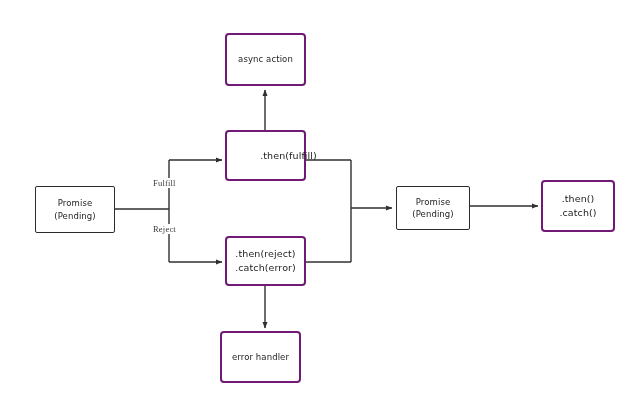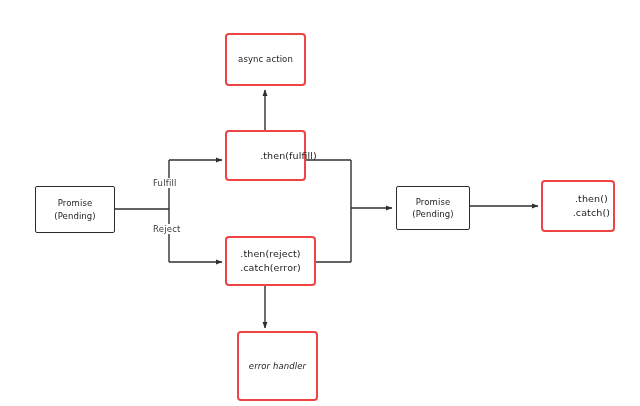--- a/index.html
+++ b/index.html
@@ -24,21 +24,21 @@
     position: absolute;
     left: 0;
     top: 0;
     width: 640px;
     height: 406px;
   }
   .node {
     position: absolute;
     box-sizing: border-box;
     background: #ffffff;
-    border: 2px solid #ef4444;
+    border: 2px solid #701a75;
     border-radius: 4px;
     display: flex;
     align-items: center;
     justify-content: center;
     text-align: center;
     z-index: 2;
   }
   .node.thin {
     border-width: 1px;
     border-color: #2b2b2b;
@@ -58,20 +58,21 @@
   }
   .edge-label {
     position: absolute;
     font-size: 8.5px;
     color: #3a3a3a;
     letter-spacing: 0.2px;
     white-space: nowrap;
     z-index: 3;
     background: #ffffff;
     padding: 0 1px;
+    font-family: Liberation Serif, serif;
   }
 </style>
 </head>
 <body>
 
 <div id="diagram-canvas">
 
   <svg id="edge-layer" viewBox="0 0 640 406" xmlns="http://www.w3.org/2000/svg">
     <defs>
       <marker id="arrowhead" markerWidth="7" markerHeight="7" refX="6.2" refY="3" orient="auto" markerUnits="userSpaceOnUse">
@@ -100,35 +101,35 @@
   </div>
 
   <div class="node" style="left:225px; top:33px; width:81px; height:53px;">
     <span class="node-label">async action</span>
   </div>
 
   <div class="node code" style="left:225px; top:130px; width:81px; height:51px;padding-left:46px;">
     <span class="node-label">.then(fulfill)</span>
   </div>
 
-  <div class="node code" style="left:225px; top:236px; width:91px; height:50px;">
+  <div class="node code" style="left:225px; top:236px; width:81px; height:50px;">
     <span class="node-label">.then(reject)
 .catch(error)</span>
   </div>
 
-  <div class="node" style="left:237px; top:331px; width:81px; height:70px;font-style:italic;">
+  <div class="node" style="left:220px; top:331px; width:81px; height:52px;">
     <span class="node-label">error handler</span>
   </div>
 
   <div class="node thin" style="left:396px; top:186px; width:74px; height:44px;">
     <span class="node-label">Promise
 (Pending)</span>
   </div>
 
-  <div class="node code" style="left:541px; top:180px; width:74px; height:52px;justify-content:flex-end;">
+  <div class="node code" style="left:541px; top:180px; width:74px; height:52px;">
     <span class="node-label">.then()
 .catch()</span>
   </div>
 
   <span class="edge-label" style="left:152px; top:178px;">Fulfill</span>
 
   <span class="edge-label" style="left:152px; top:224px;">Reject</span>
 
 </div>
 

